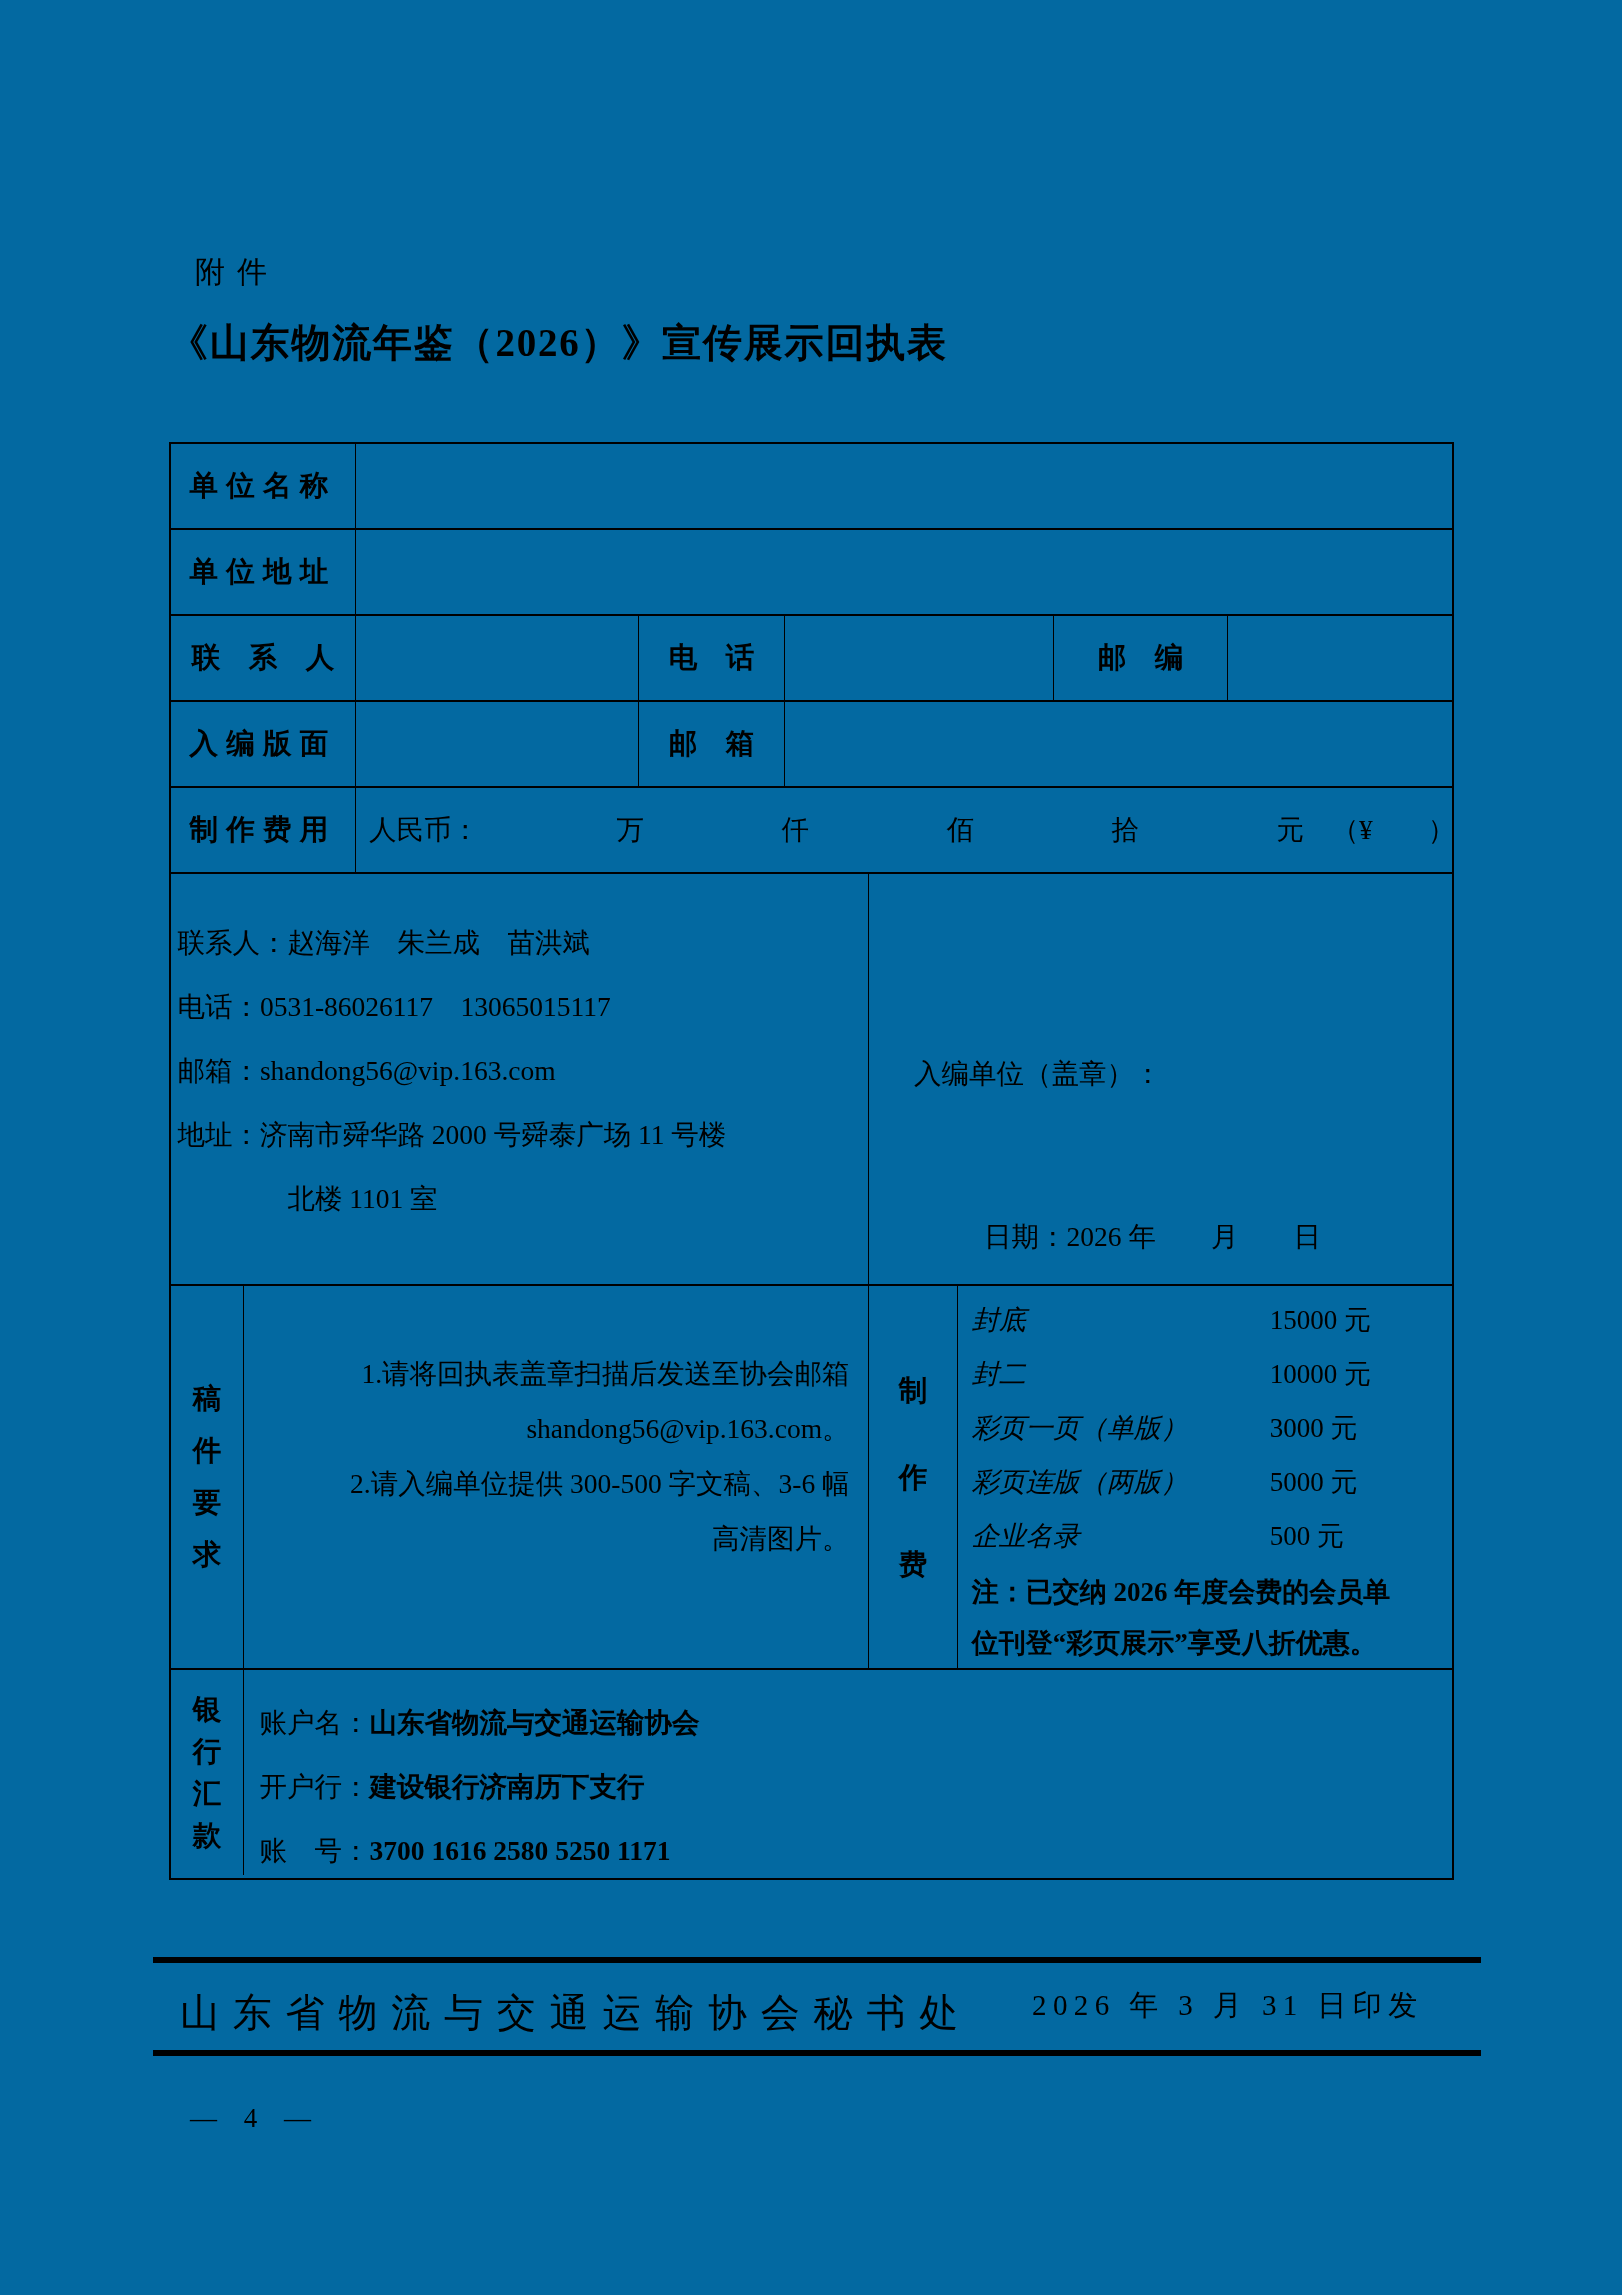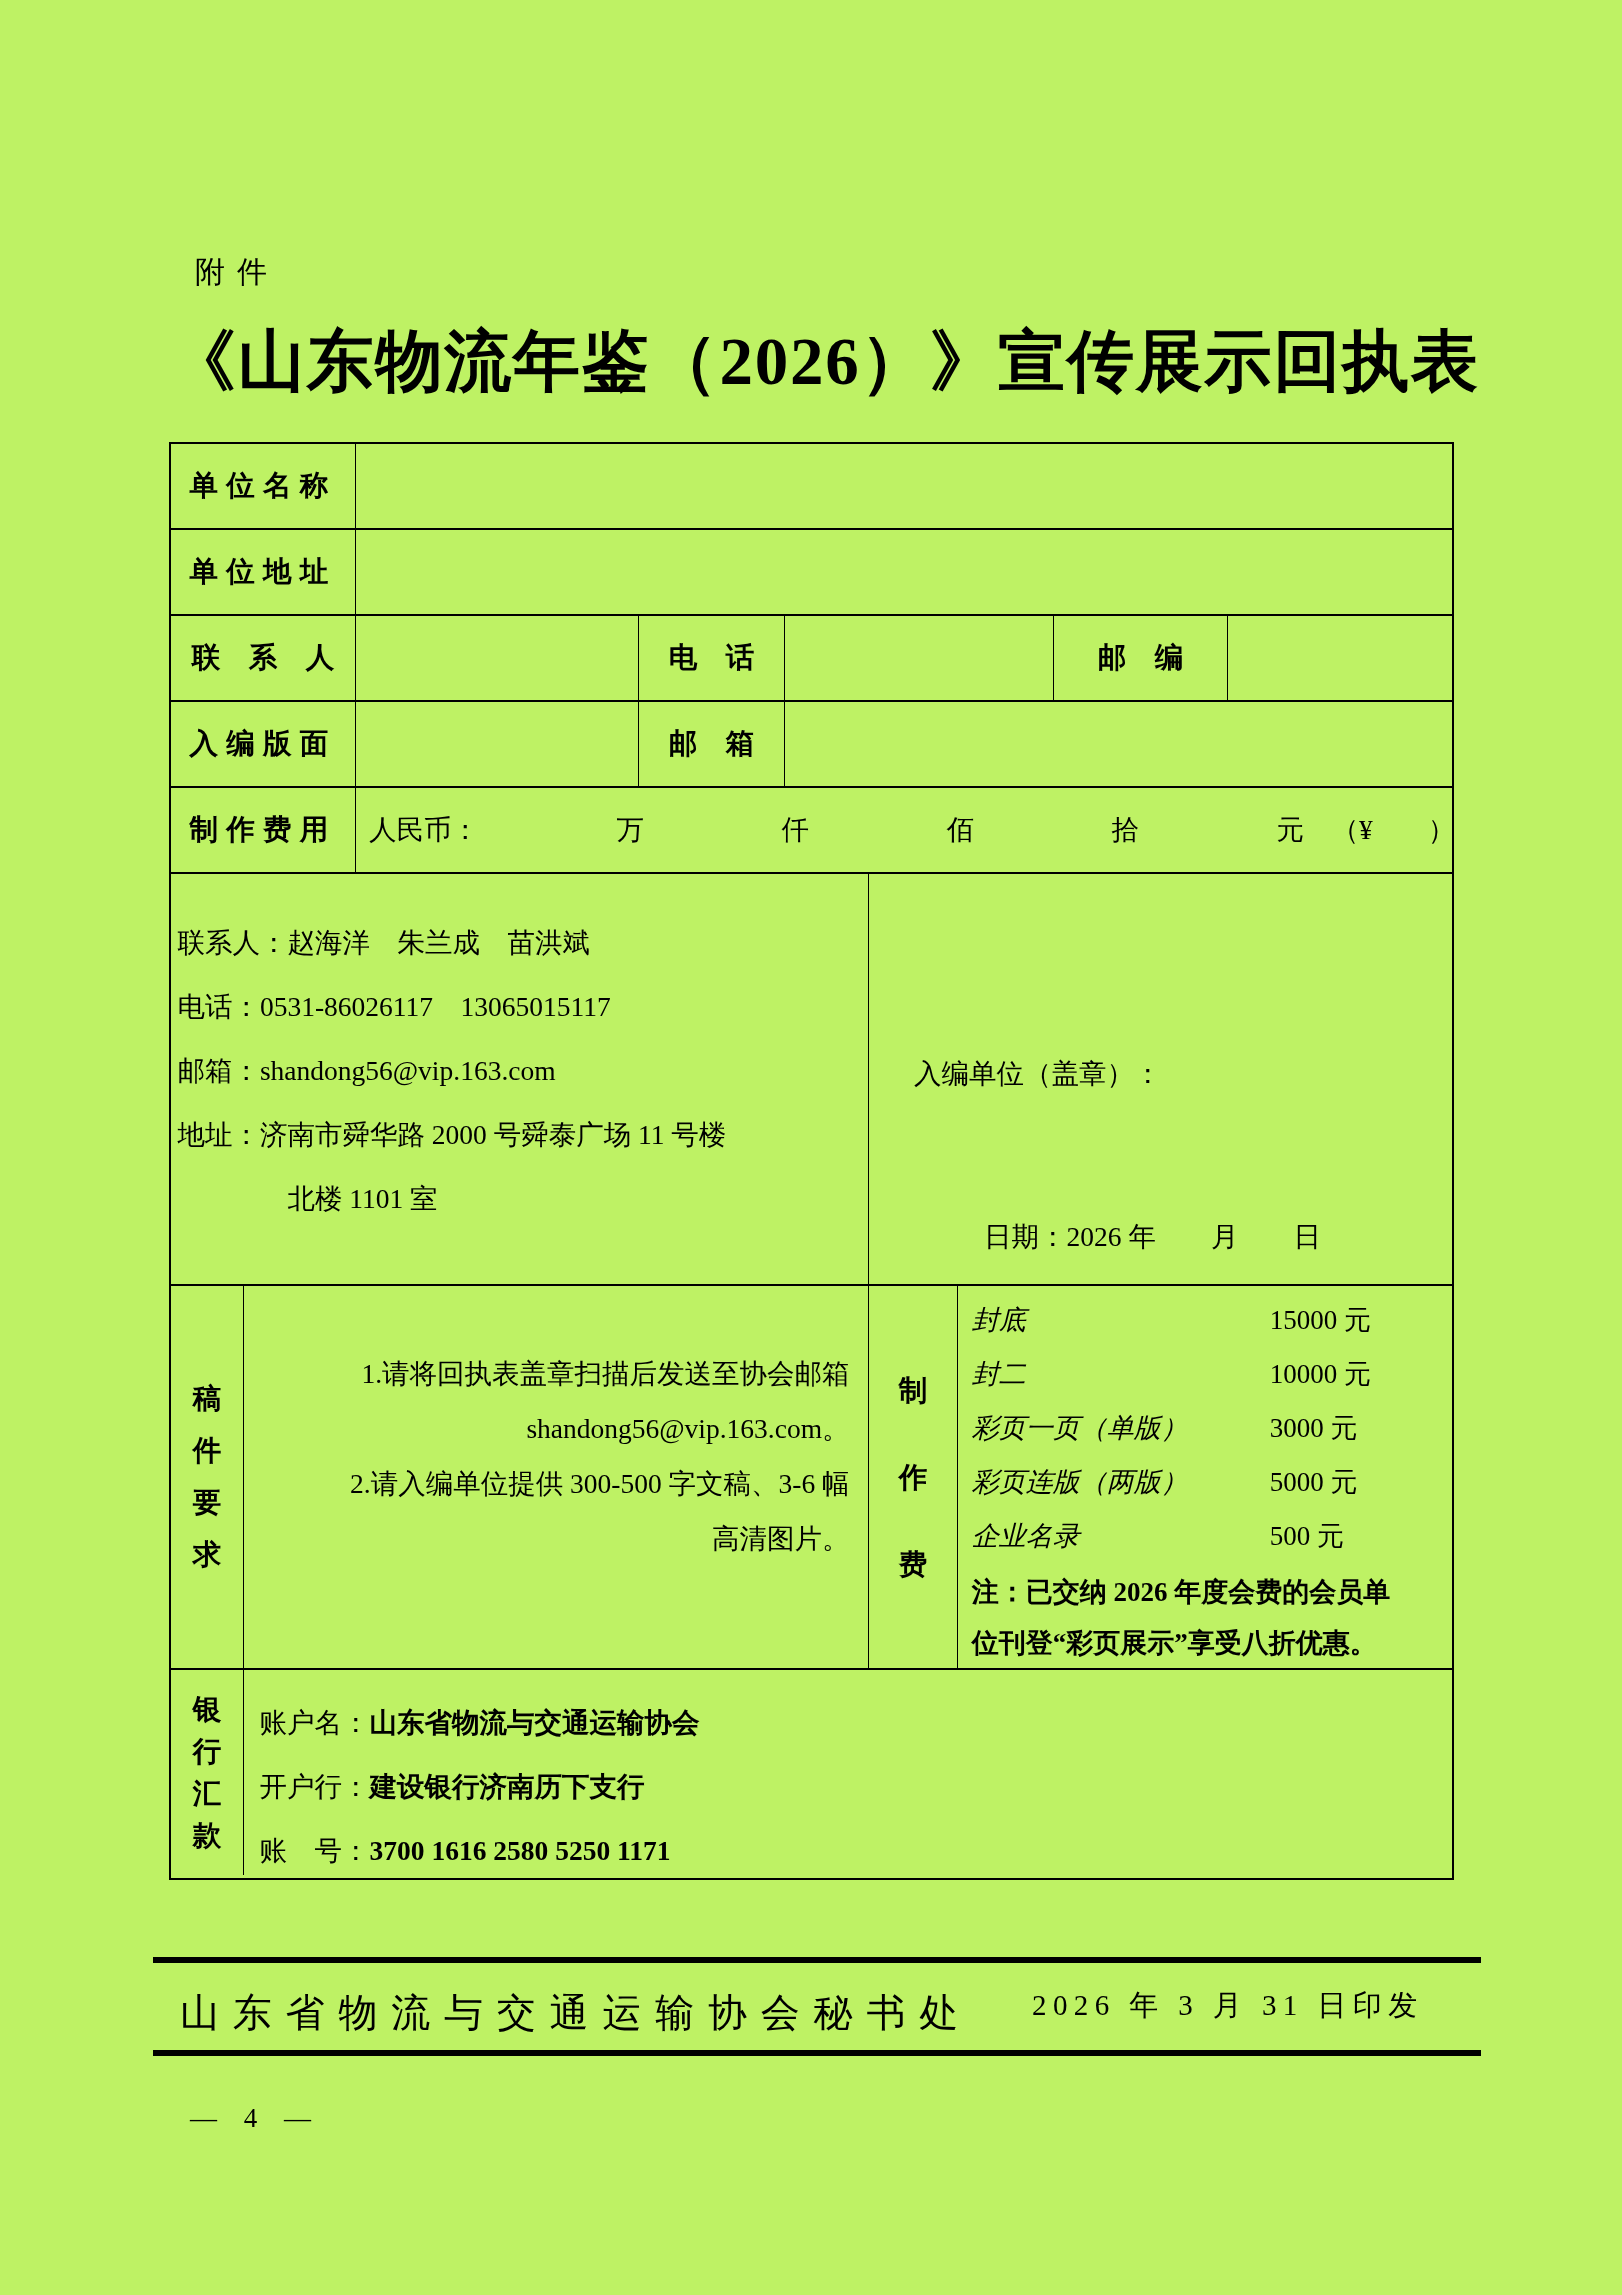--- a/index.html
+++ b/index.html
@@ -1,31 +1,31 @@
 <!DOCTYPE html>
 <html style="font-size:7.3px"><head>
 <meta charset="utf-8">
 <style>
   html,body{margin:0;padding:0;background:#e8e8e8;}
   .page{
     position:relative;
     width:1623px;height:2295px;
-    background:#bef264;color:#000;
+    background:#0369a1;color:#000;
     font-family:"Liberation Serif","DejaVu Serif",serif;
     overflow:hidden;
   }
   [data-bind]{white-space:pre;}
   .attachment{
     position:absolute;left:195px;top:252px;
     font-size:30px;letter-spacing:12px;
     font-family:"Liberation Sans","DejaVu Sans",sans-serif;
   }
   .title{
     position:absolute;left:169px;top:316px;width:1285px;
-    font-size:67px;font-weight:bold;letter-spacing:1.8px;
+    font-size:39px;font-weight:bold;letter-spacing:1.8px;
   }
   
   .form-table{
     position:absolute;left:169px;top:442px;
     width:1285px;height:1438px;
     border:2.8px solid #000;box-sizing:border-box;
     font-size:27.5px;
   }
   .row{display:flex;box-sizing:border-box;border-top:2.3px solid #000;}
   .row.first{border-top:none;}

